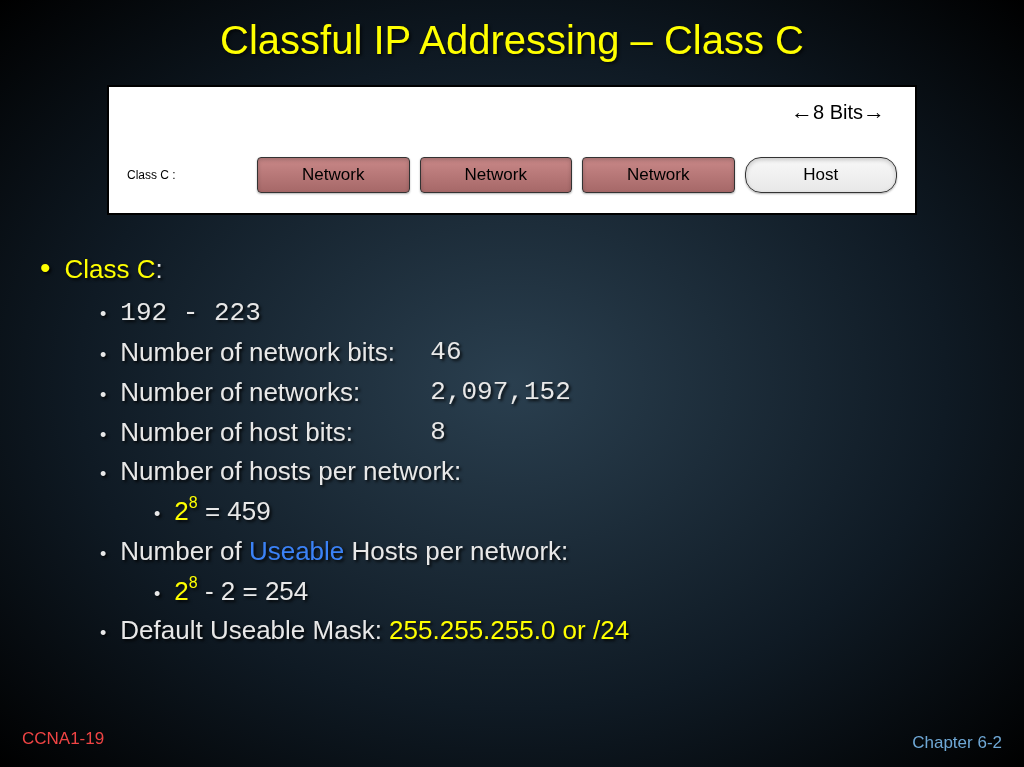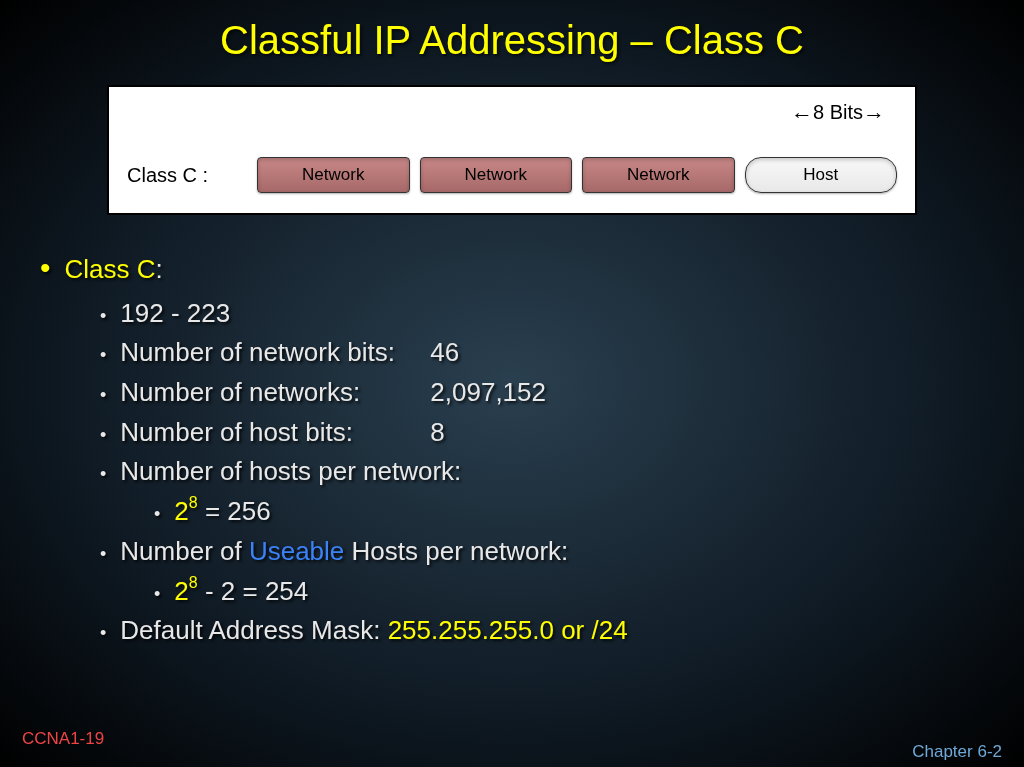--- a/index.html
+++ b/index.html
@@ -48,21 +48,21 @@
     .class-row {
       display: flex;
       align-items: center;
       position: absolute;
       bottom: 20px;
       left: 18px;
       right: 18px;
     }
     .class-label {
       color: #000;
-      font-size: 20px;
+      font-size: 12px;
       width: 130px;
     }
     .octets {
       display: flex;
       gap: 10px;
       flex: 1;
     }
     .octet {
       flex: 1;
       height: 36px;
@@ -120,20 +120,21 @@
       margin-top: 6px;
     }
     .sub-item .row {
       display: flex;
     }
     .sub-item .lbl {
       display: inline-block;
     }
     .sub-item .val {
       display: inline-block;
+      font-family: Liberation Mono, monospace;
     }
     .w1 { width: 310px; }
     .sub-sub {
       padding-left: 54px;
     }
     .yellow { color: #ffff00; }
     .orange { color: #3b82f6; }
     .sup {
       font-size: 16px;
       vertical-align: super;
@@ -142,21 +143,21 @@
     }
     .footer-left {
       position: absolute;
       bottom: 18px;
       left: 22px;
       color: #ef4444;
       font-size: 17px;
     }
     .footer-right {
       position: absolute;
-      bottom: 5px;
+      bottom: 14px;
       right: 22px;
       color: #6fa8d6;
       font-size: 17px;
     }
   </style>
 </head>
 <body>
 
 <h1 class="title">Classful IP Addressing – Class C</h1>
 
@@ -217,34 +218,34 @@
         </span>
     </div>
 
     <div class="sub-item">
       <span class="dot">•</span>
       <span>Number of hosts per network:</span>
     </div>
 
     <div class="sub-item sub-sub">
       <span class="dot">•</span>
-      <span><span class="yellow"><span>2</span><span class="sup">8</span></span><span>  =  256</span></span>
+      <span><span class="yellow"><span>2</span><span class="sup">8</span></span><span>  =  459</span></span>
     </div>
 
     <div class="sub-item">
       <span class="dot">•</span>
       <span><span>Number of </span><span class="orange">Useable</span><span> Hosts per network:</span></span>
     </div>
 
     <div class="sub-item sub-sub">
       <span class="dot">•</span>
       <span><span class="yellow"><span>2</span><span class="sup">8</span></span><span>  -  2  =  254</span></span>
     </div>
 
     <div class="sub-item">
       <span class="dot">•</span>
-      <span><span>Default Address Mask:  </span><span class="yellow">255.255.255.0   or   /24</span></span>
+      <span><span>Default Useable Mask:  </span><span class="yellow">255.255.255.0   or   /24</span></span>
     </div>
   </div>
 </div>
 
 <div class="footer-left">CCNA1-19</div>
 <div class="footer-right">Chapter 6-2</div>
 
 </body></html>

